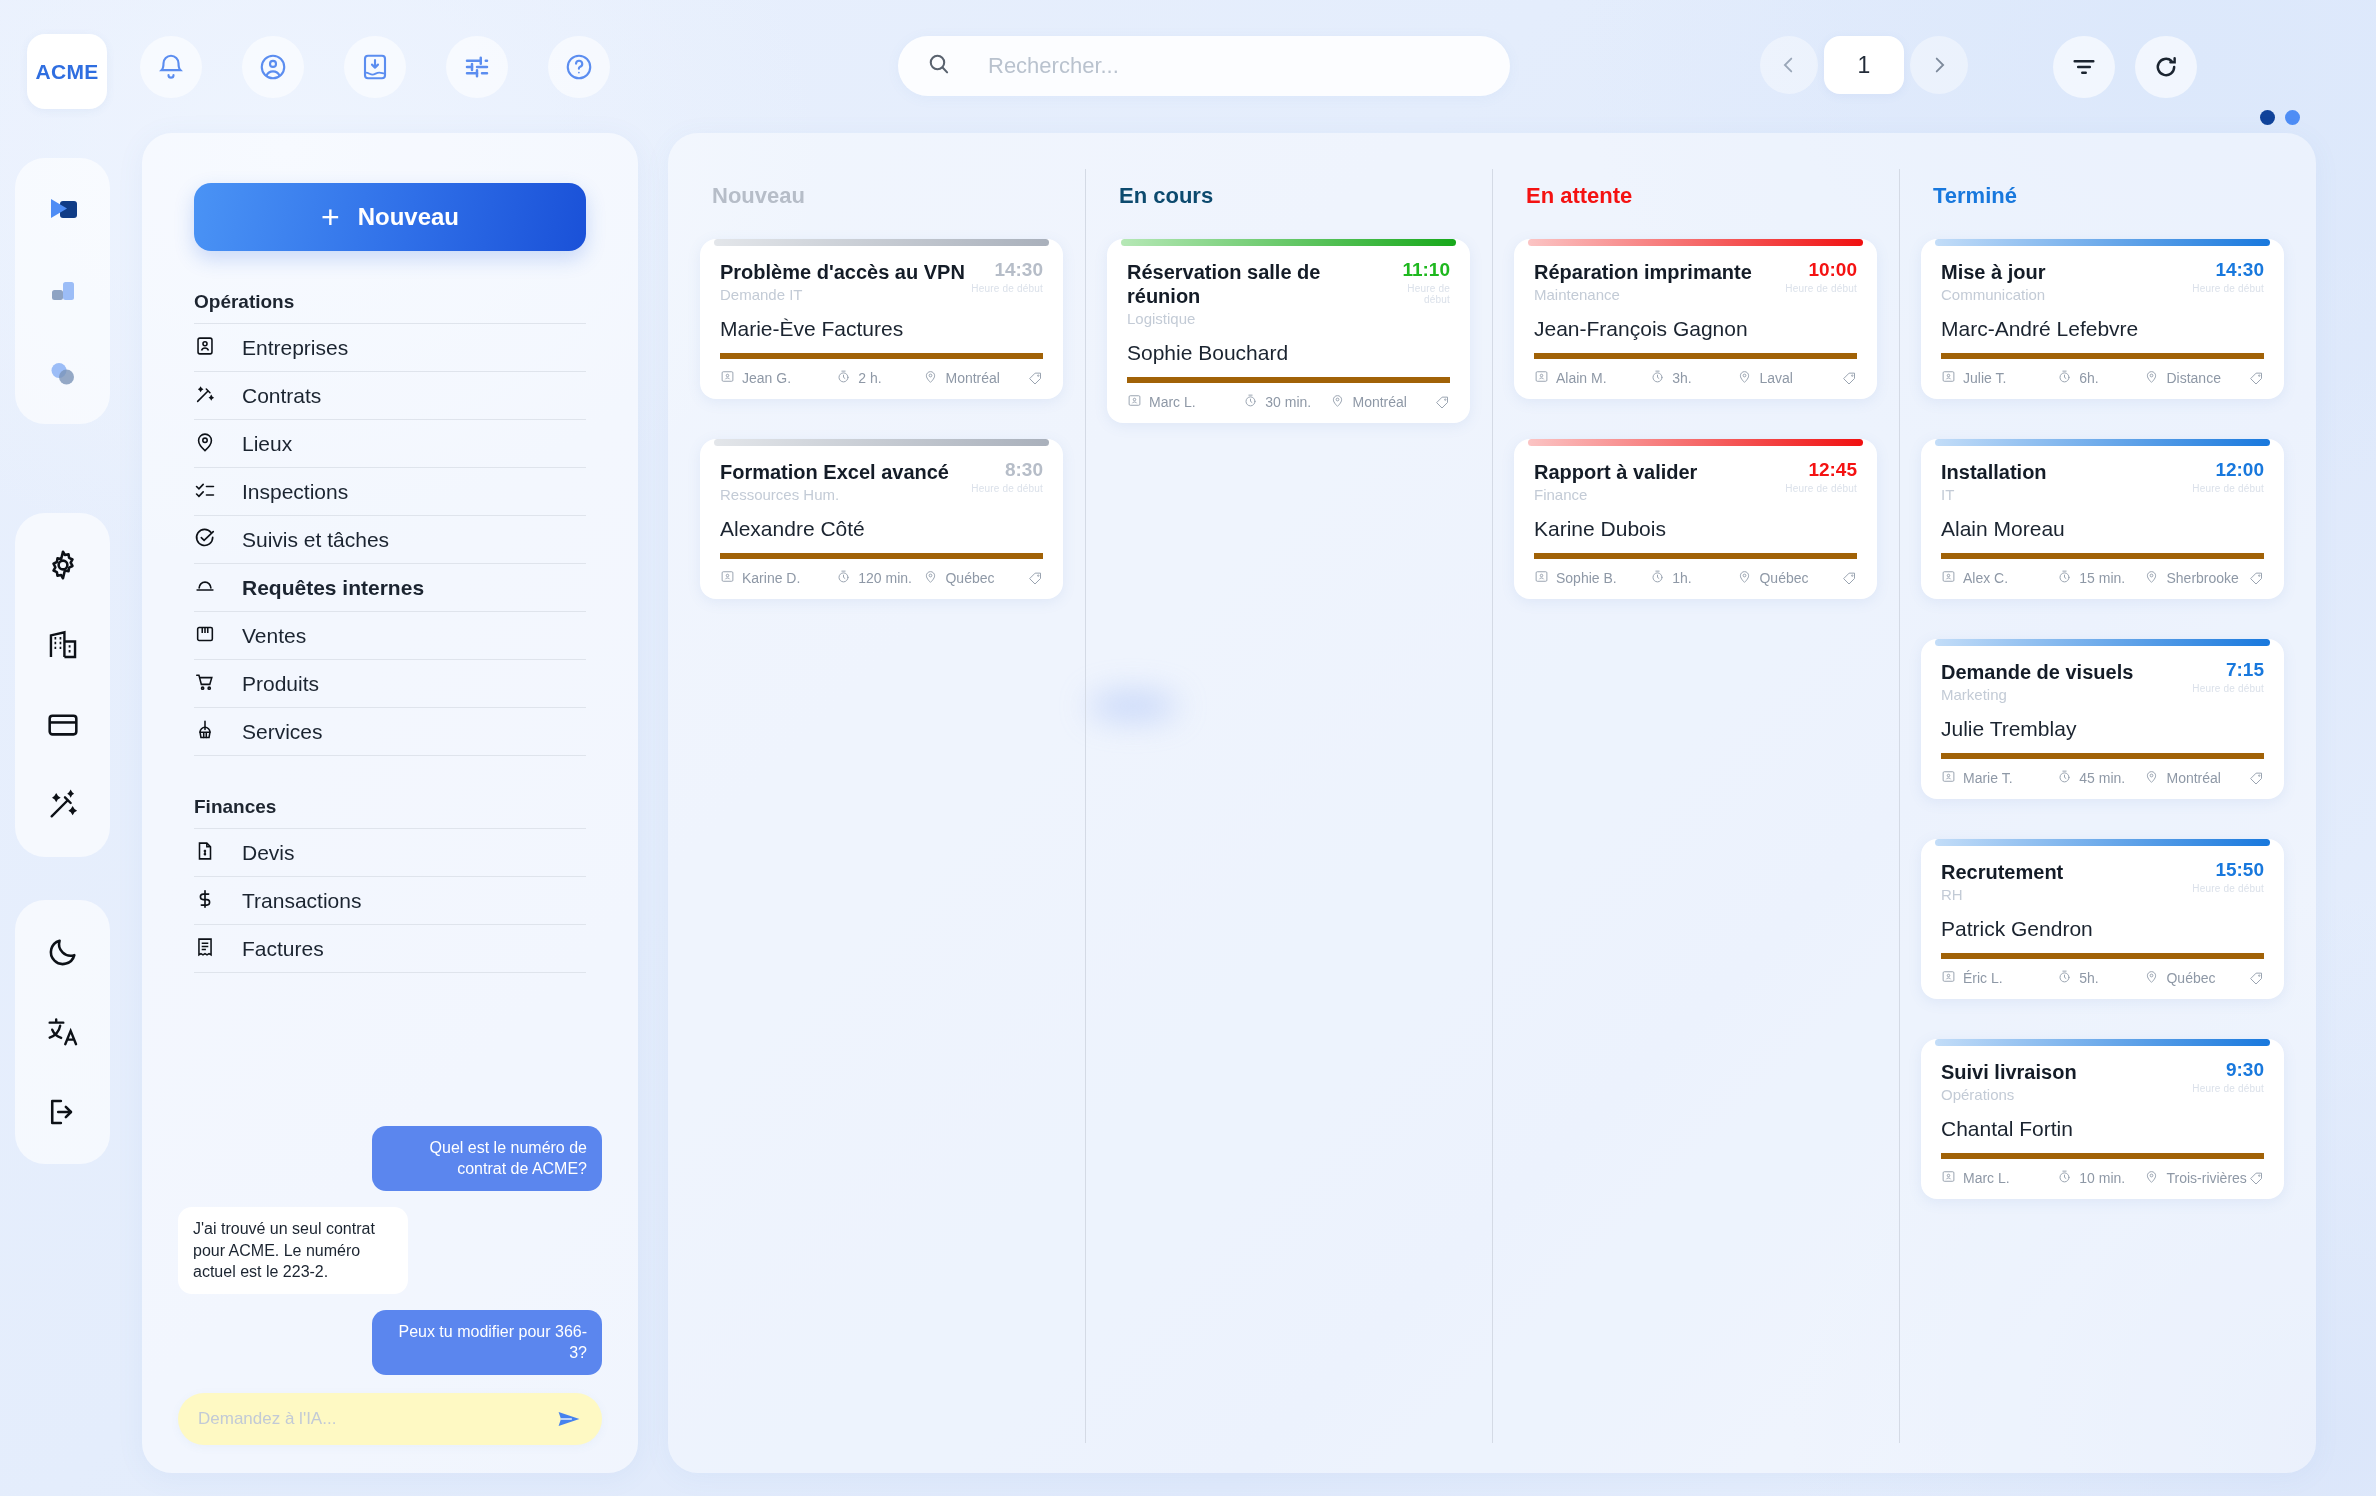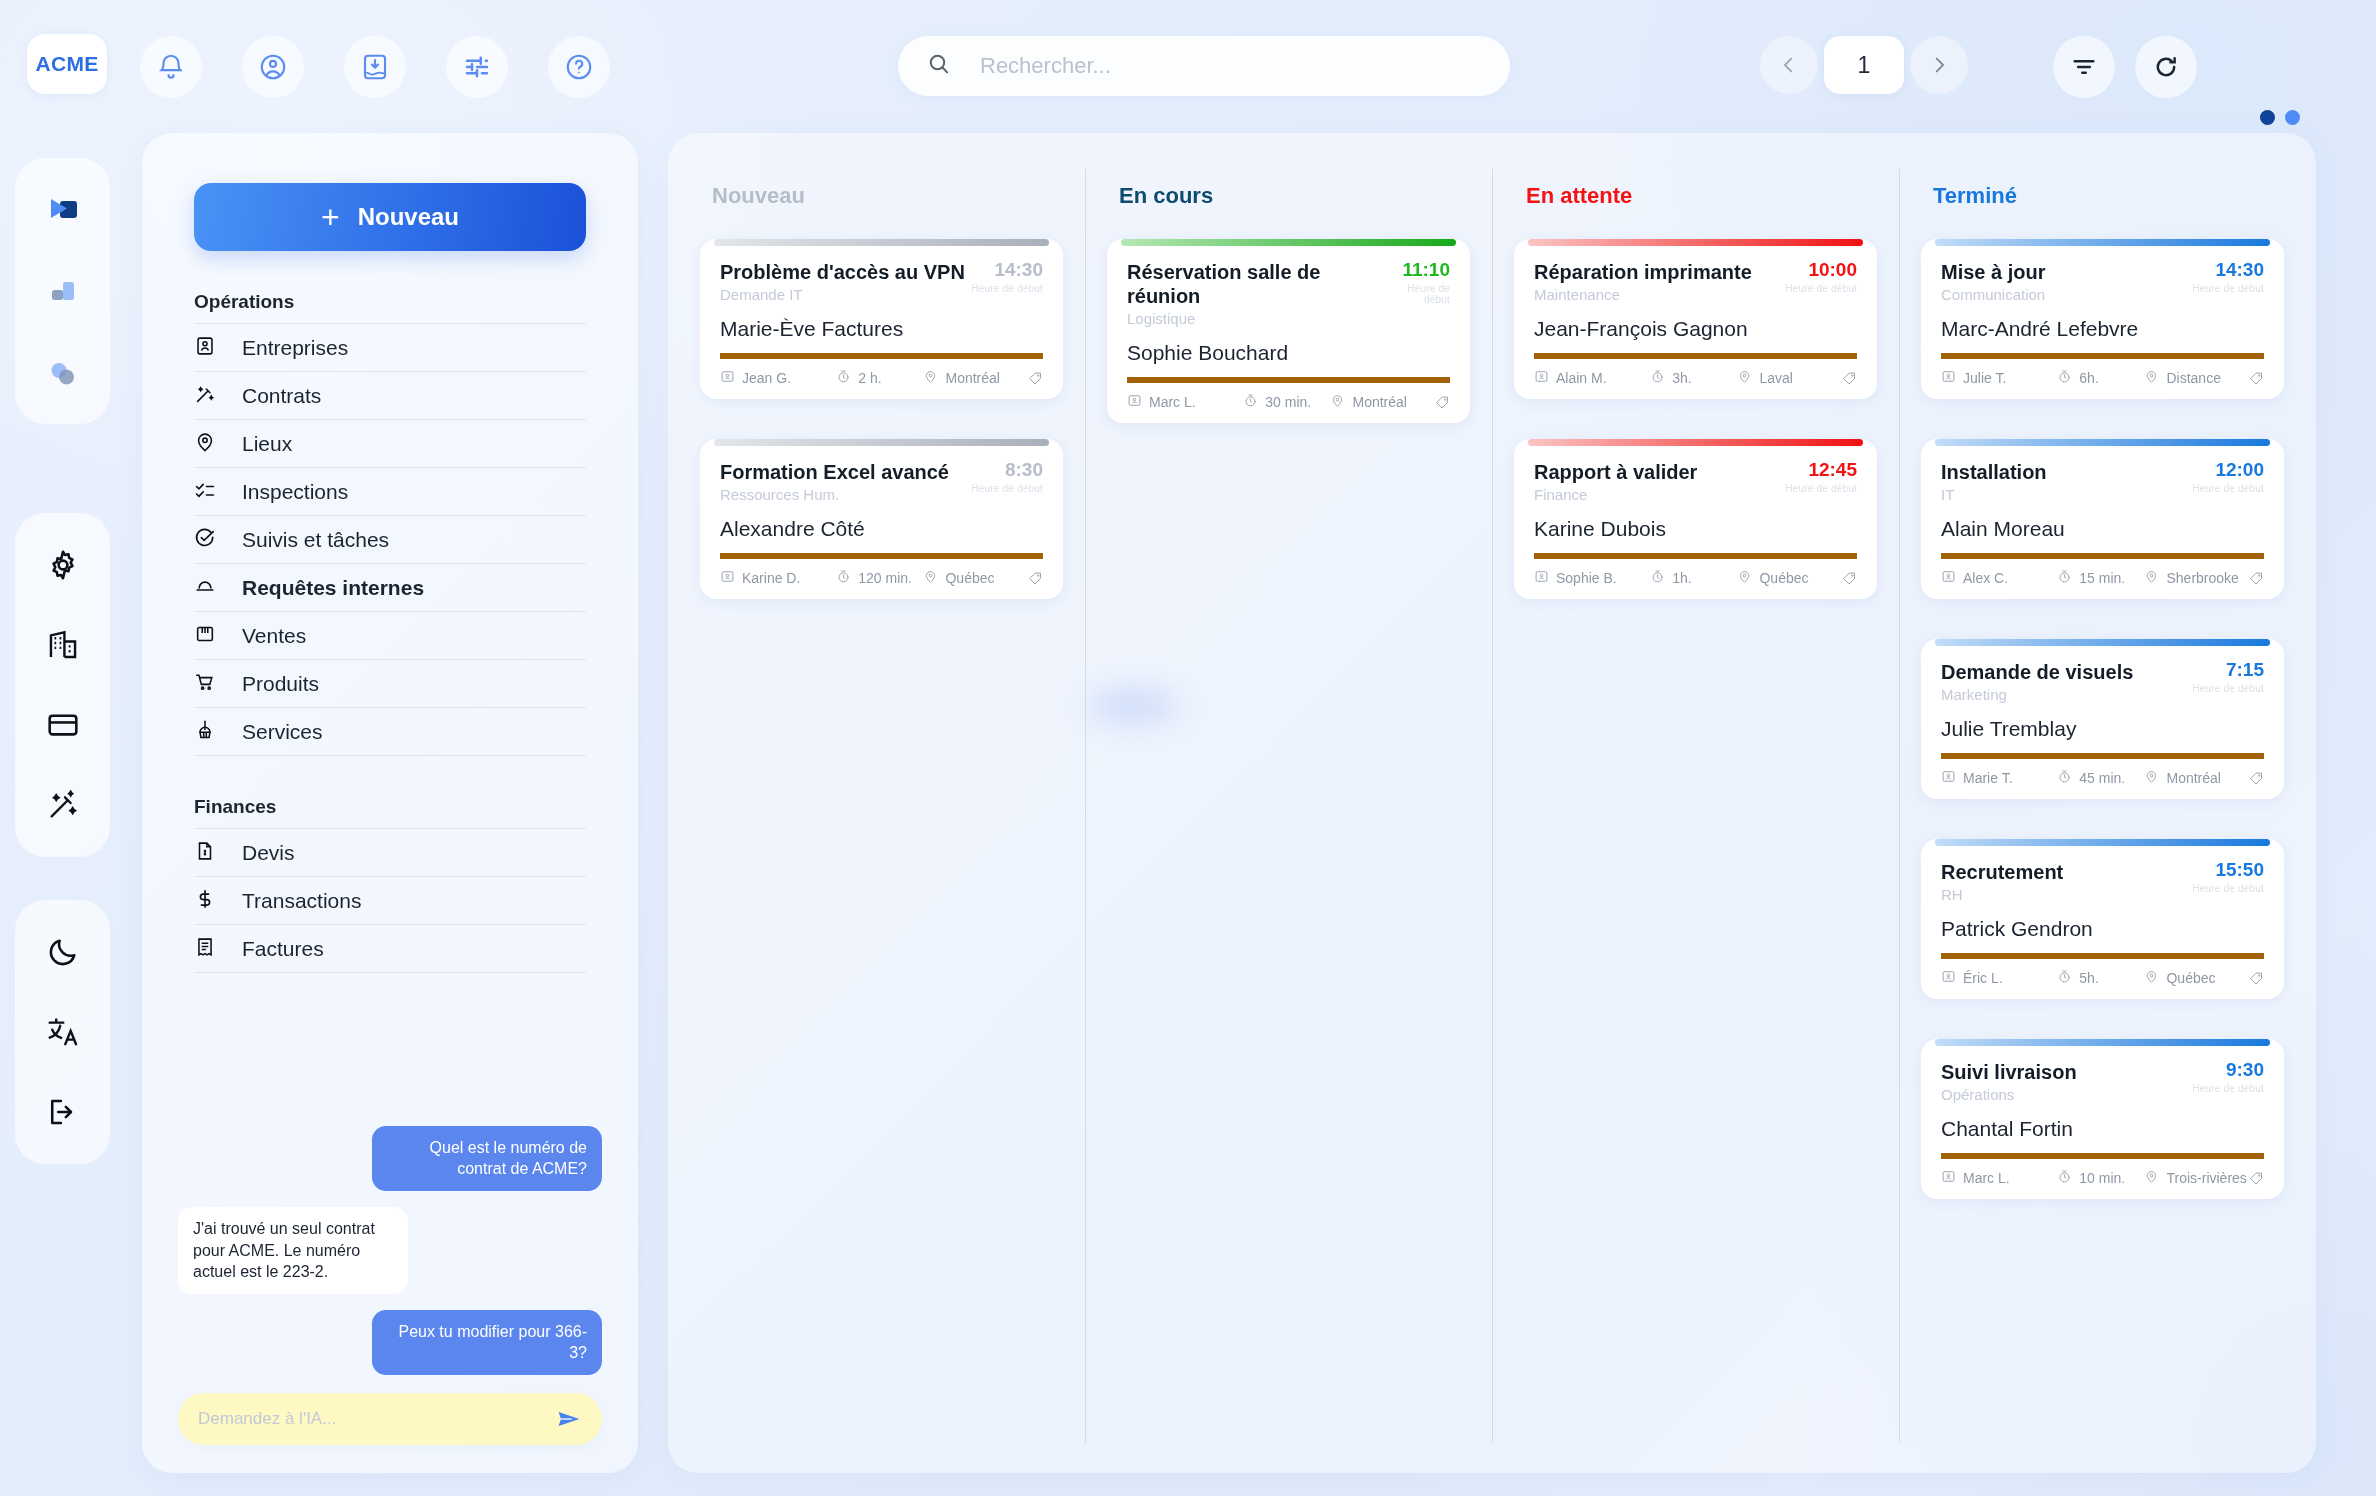--- a/index.html
+++ b/index.html
@@ -17,21 +17,21 @@
     position: relative;
   }
 
   
   .topbar {
     position: absolute; left: 0; top: 0; width: 2376px; height: 140px;
     display: flex; align-items: center;
   }
   .logo-pill {
     position: absolute; left: 27px; top: 34px;
-    width: 80px; height: 60px; border-radius: 18px;
+    width: 80px; height: 75px; border-radius: 18px;
     background: #ffffff;
     display: flex; align-items: center; justify-content: center;
     box-shadow: 0 2px 10px rgba(70,110,190,0.07);
   }
   .logo-text { font-size: 21px; font-weight: 700; color: #2f6ee0; letter-spacing: .3px; }
 
   .top-icon {
     position: absolute; top: 36px;
     width: 62px; height: 62px; border-radius: 50%;
     background: rgba(255,255,255,0.58);
@@ -42,21 +42,21 @@
   .searchbar {
     position: absolute; left: 898px; top: 36px;
     width: 612px; height: 60px; border-radius: 30px;
     background: rgba(255,255,255,0.88);
     display: flex; align-items: center; padding: 0 28px;
     box-shadow: 0 2px 14px rgba(90,130,200,0.06);
   }
   .searchbar svg { width: 26px; height: 26px; flex: none; }
   .search-input {
     border: none; outline: none; background: transparent;
-    margin-left: 28px; font-size: 22px; color: #3a4453;
+    margin-left: 36px; font-size: 22px; color: #3a4453;
     font-family: "Liberation Sans", sans-serif; width: 480px;
   }
   .search-input::placeholder { color: #b9c2ce; }
 
   .pager { position: absolute; top: 36px; display: flex; align-items: center; gap: 6px; left: 1760px; }
   .pg-arrow {
     width: 58px; height: 58px; border-radius: 50%;
     background: rgba(255,255,255,0.40);
     display: flex; align-items: center; justify-content: center;
   }

